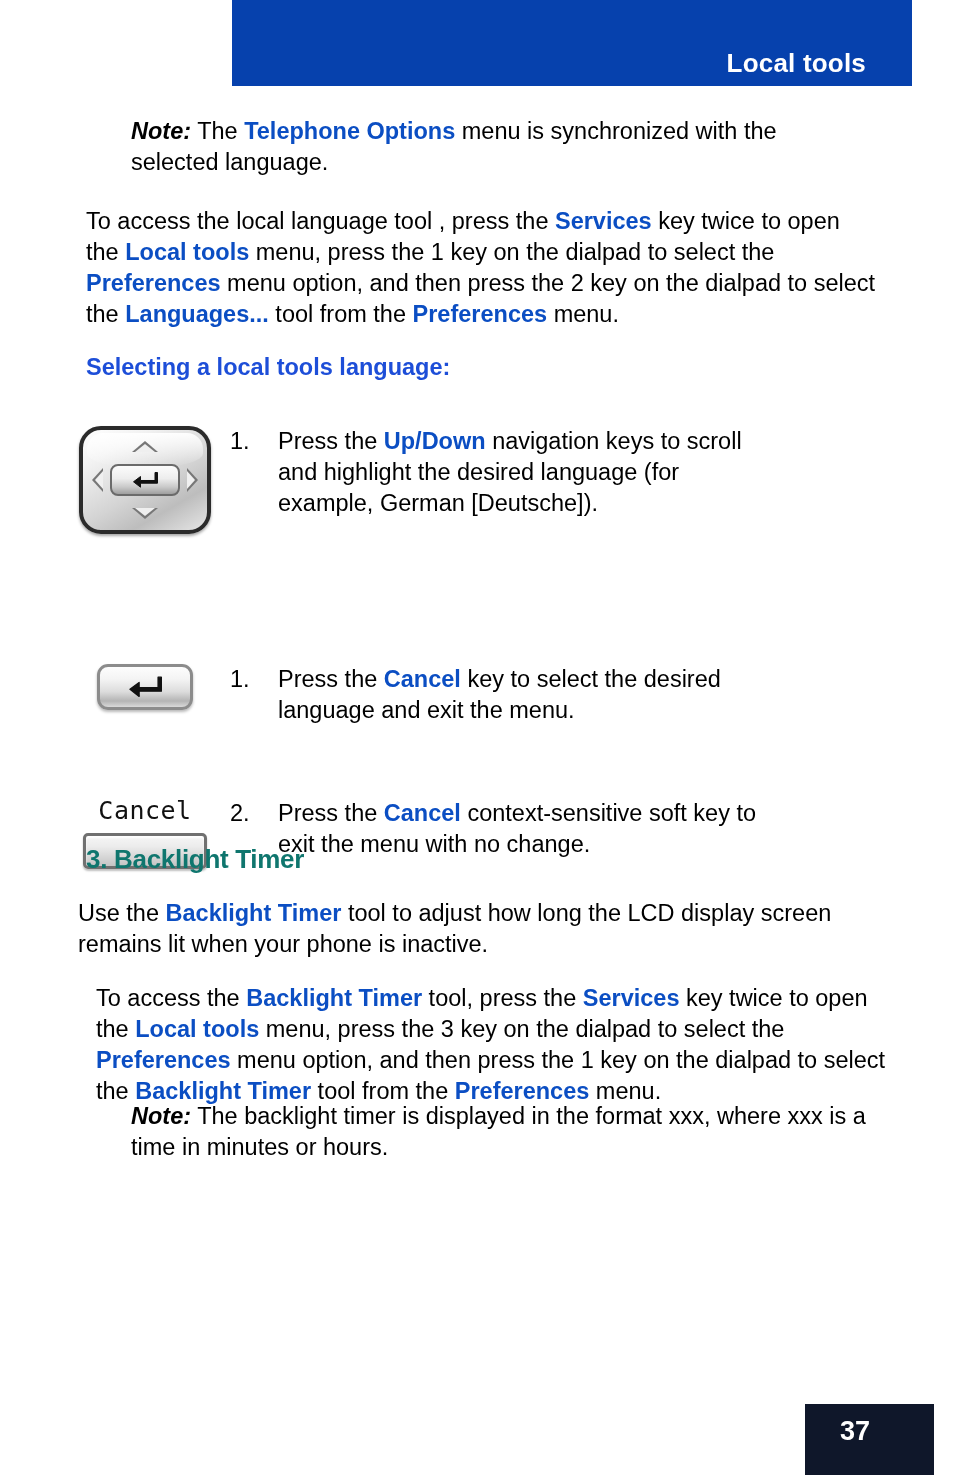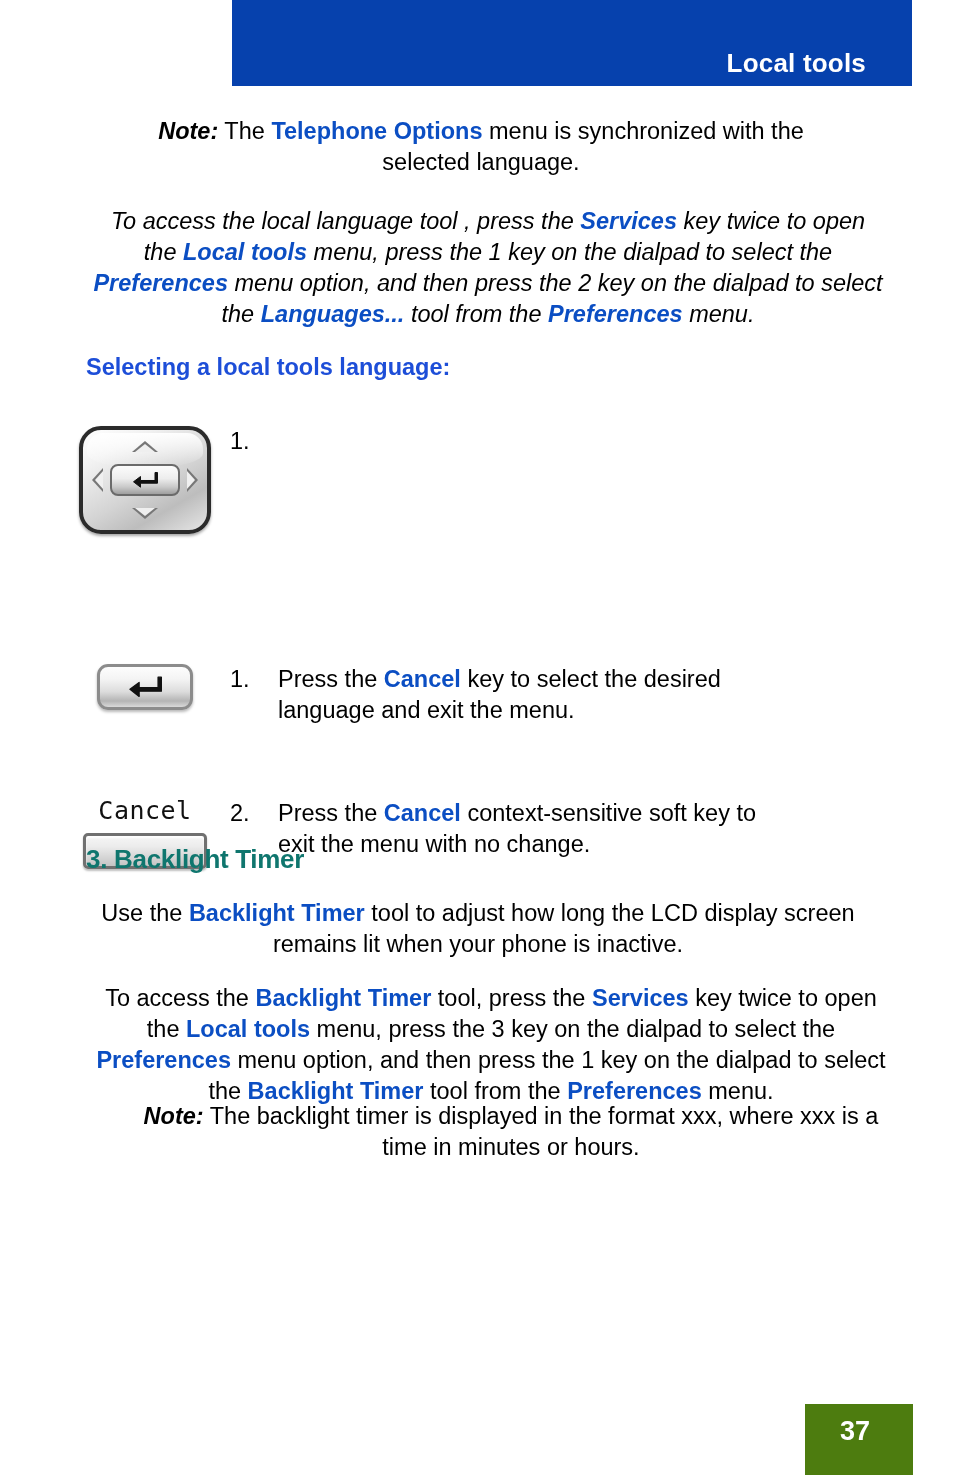--- a/index.html
+++ b/index.html
@@ -44,21 +44,20 @@
     left: 0;
     top: 86px;
     width: 954px;
   }
 
   .para {
     font-size: 23.5px;
     line-height: 31px;
     color: #000000;
     margin: 0;
-    text-align: center;
   }
 
   .b-blue {
     color: #1155CC;
     color: #0B4EC3;
     font-weight: bold;
   }
   .note-label {
     font-weight: bold;
     font-style: italic;
@@ -66,24 +65,23 @@
 
   .note-block {
     position: absolute;
     left: 131px;
     top: 30px;
     width: 700px;
   }
 
   .access-para {
     position: absolute;
-    left: 93px;
+    left: 86px;
     top: 120px;
     width: 790px;
-    font-style: italic;
   }
 
   .subhead {
     position: absolute;
     left: 86px;
     top: 268px;
     font-size: 23.5px;
     font-weight: bold;
     color: #1d4ed8;
   }
@@ -323,21 +321,22 @@
     width: 760px;
   }
 
   
   .page-footer {
     position: absolute;
     left: 805px;
     top: 1404px;
     width: 108px;
     height: 71px;
-    background: #4d7c0f;
+    background: #0f172a;
+    padding-left: 21px;
   }
   .page-number {
     position: absolute;
     left: 35px;
     top: 12px;
     color: #ffffff;
     font-size: 27px;
     font-weight: bold;
   }
 </style>
@@ -375,20 +374,23 @@
           <span class="nav-right-in"></span>
           <span class="nav-enter">
             <svg class="enter-glyph" viewBox="0 0 26 18">
               <path d="M23 1.5 L23 9.5 L8.5 9.5 L8.5 5.5 L1.5 10.8 L8.5 16.2 L8.5 12.2 L25.5 12.2 L25.5 1.5 Z" fill="#111111" stroke="#111111" stroke-width="1" stroke-linejoin="round"></path>
             </svg>
           </span>
         </div>
       </div>
       <div class="step-text">
         <div class="step-num">1.</div>
+        <div class="step-body">
+          <span>Press the </span><span class="b-blue">Up/Down</span><span> navigation keys to scroll and highlight the desired language (for example, German [Deutsche]).</span>
+        </div>
       </div>
     </div>
 
     <div class="step-row" style="margin-top:130px;">
       <div class="step-art">
         <div class="enterkey">
           <svg class="enter-glyph" viewBox="0 0 26 18">
             <path d="M23 1.5 L23 9.5 L8.5 9.5 L8.5 5.5 L1.5 10.8 L8.5 16.2 L8.5 12.2 L25.5 12.2 L25.5 1.5 Z" fill="#111111" stroke="#111111" stroke-width="1" stroke-linejoin="round"></path>
           </svg>
         </div>

